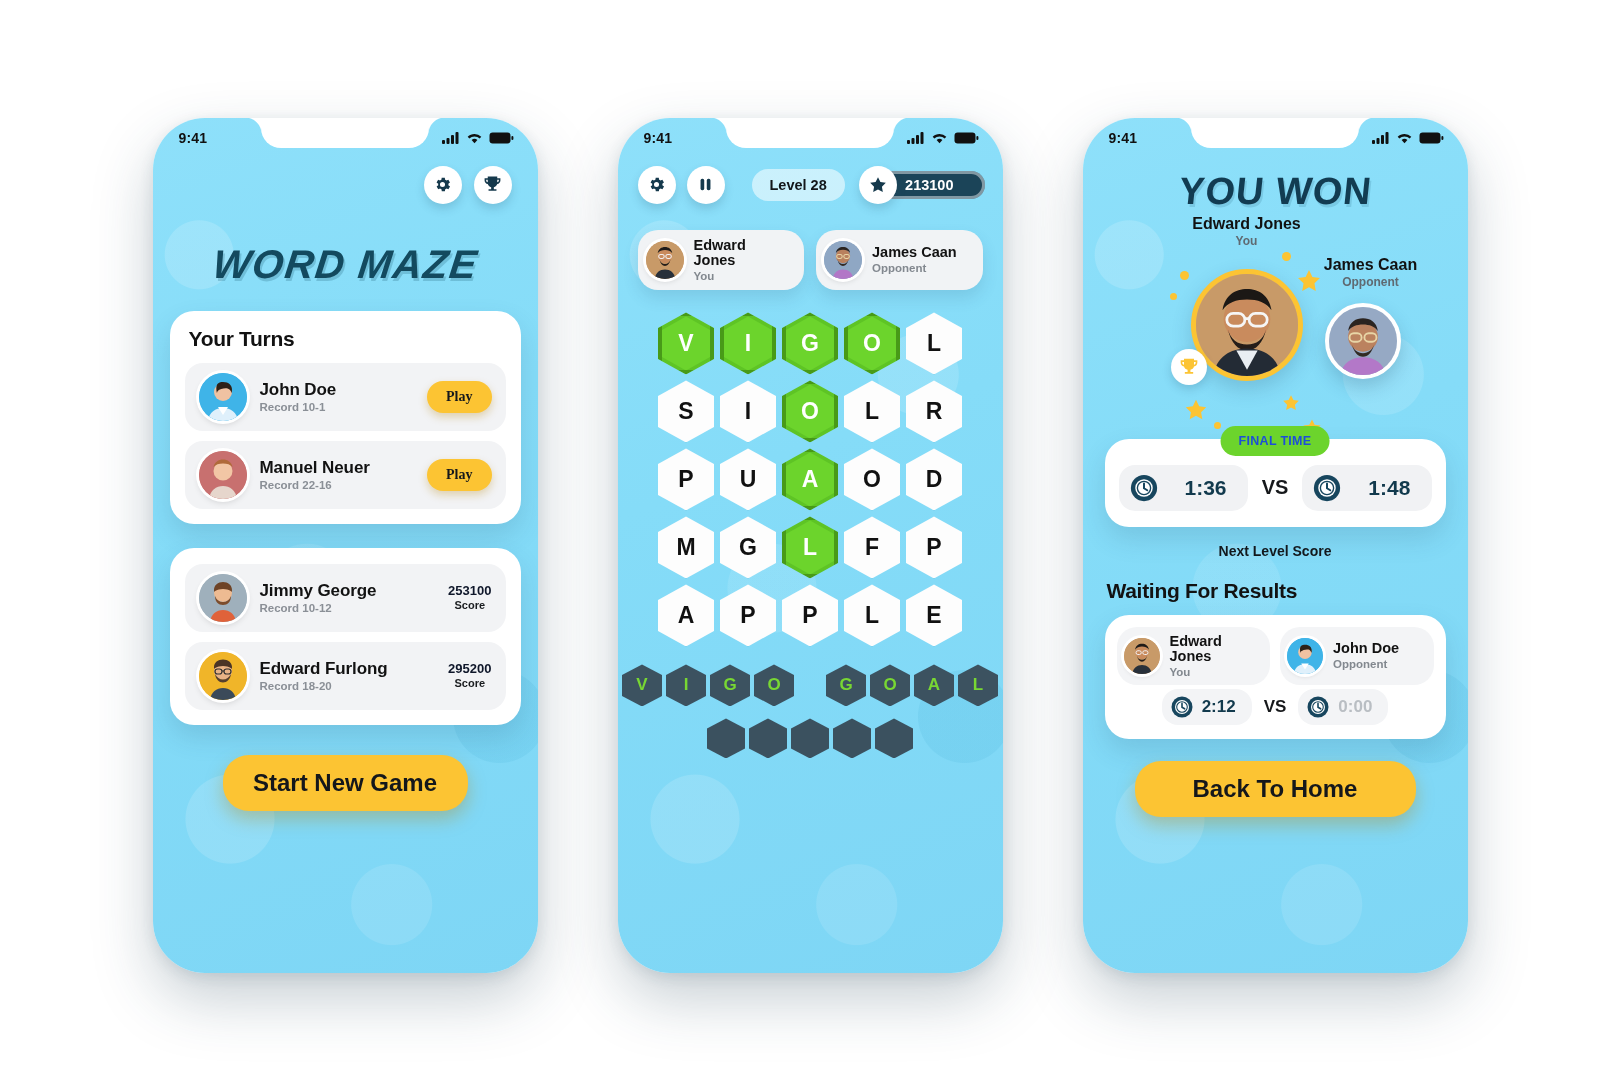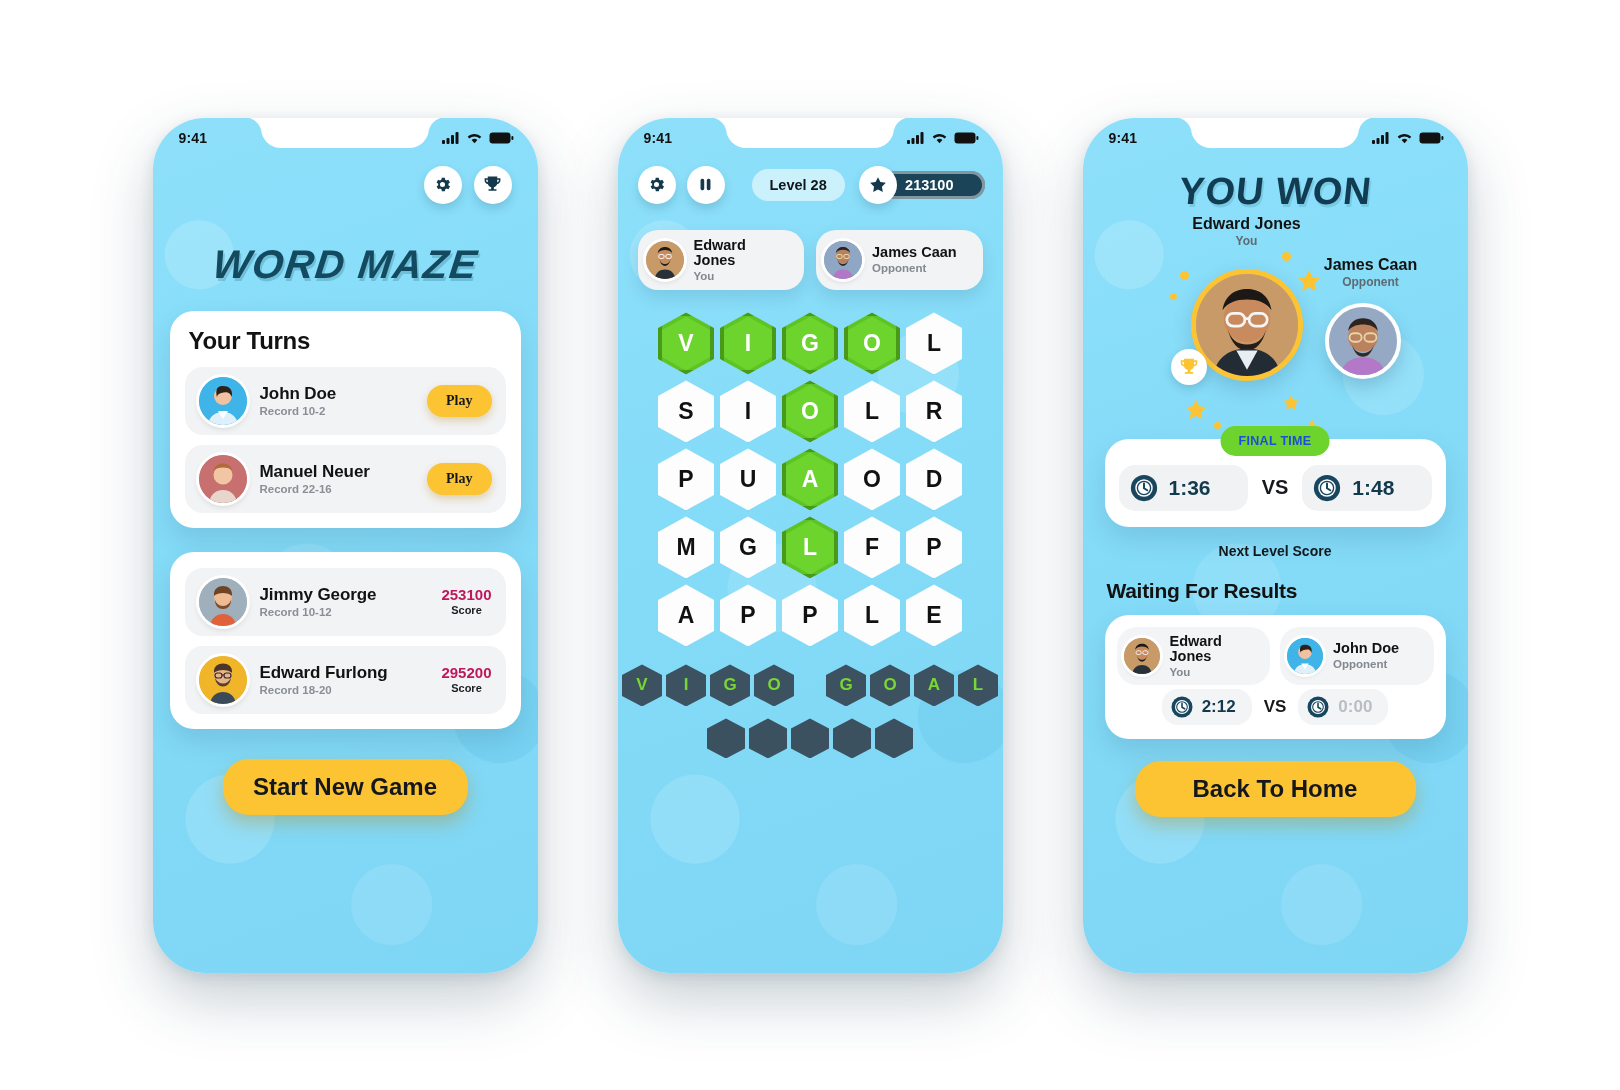--- a/index.html
+++ b/index.html
@@ -77,24 +77,24 @@
   .row-name{ font-size:17px; font-weight:800; color:#121212; letter-spacing:-.1px; line-height:1.15;}
   .row-sub{ font-size:11.5px; font-weight:600; color:#8a8f96; margin-top:2px;}
   .play-btn{
     margin-left:auto; background:#fcc433; color:#15181c;
     font-size:14px; font-weight:800; border:none; cursor:pointer;
     padding:8px 19px; border-radius:16px;
     box-shadow:0 4px 9px rgba(180,130,10,.30);
     font-family:Liberation Serif, serif;
   }
   .score-val{ margin-left:auto; text-align:center; }
-  .score-num{ font-size:15px; font-weight:800; color:#be185d; line-height:1.1;}
+  .score-num{ font-size:13px; font-weight:800; color:#0f172a; line-height:1.1;}
   .score-lbl{ font-size:11px; font-weight:700; color:#1b1d20; margin-top:1px;}
 
-  .section-title{ font-size:24px;font-weight:800;color:#121212;letter-spacing:-.3px;}
+  .section-title{ font-size:21px;font-weight:800;color:#121212;letter-spacing:-.3px;}
 
   .pill-btn{
     background:#fcc433; color:#14171b;
     font-size:24px; font-weight:800; border:none; cursor:pointer;
     padding:14px 0; border-radius:26px; width:100%;
     box-shadow:0 8px 18px rgba(180,130,10,.35);
   }
 
   
   .s1-top{ display:flex; justify-content:flex-end; gap:12px; padding:14px 26px 0 0;}
@@ -208,21 +208,21 @@
 
   .final-wrap{ position:relative; margin:16px 22px 0 22px;}
   .final-badge{
     position:absolute; left:50%; top:-13px; transform:translateX(-50%);
     background:#6cd42c; color:#1d4ed8; font-size:12.5px; font-weight:800;
     padding:8px 18px; border-radius:15px; letter-spacing:.3px; z-index:3;
   }
   .final-card{ padding:26px 14px 16px 14px; display:flex; align-items:center; justify-content:center; gap:14px;}
   .time-chip{
     background:#f1f2f4; border-radius:16px; padding:8px 20px 8px 10px;
-    display:flex; align-items:center; gap:10px; flex:1;
+    display:flex; align-items:center; gap:26px; flex:1;
   }
   .time-chip .t{ font-size:21px; font-weight:900; color:#123a4d;}
   .vs{ font-size:20px; font-weight:900; color:#16181b;}
 
   .nls-label{ text-align:center; font-size:14px; font-weight:800; color:#13171b; margin-top:16px;}
   .nls-card{ margin:10px 22px 0 22px; padding:11px 14px; display:flex; align-items:center; gap:12px;}
   .star-circle{
     width:36px;height:36px;border-radius:50%;background:#1b4458;
     display:flex;align-items:center;justify-content:center; flex:0 0 auto;
   }
@@ -291,21 +291,21 @@
             <svg viewBox="0 0 48 48">
                 <circle cx="24" cy="24" r="24" fill="#3fb4e8"></circle>
                 <circle cx="24" cy="19" r="9" fill="#f0c2a2"></circle>
                 <path d="M24 9c6 0 9 3.5 9 8 0 1.5-.4 3-.4 3s-1-3.8-4-4.6c-3-0.8-8 .6-9.6 2.4-1 1.1-1 2.2-1 2.2s-2-7.4 1-9.6C20.5 9.3 22 9 24 9z" fill="#2d2118"></path>
                 <path d="M9 48c1-9 7.5-13 15-13s14 4 15 13z" fill="#dff0fb"></path>
                 <path d="M19 34h10l-5 8z" fill="#fff"></path>
               </svg>
           </div>
           <div>
             <div class="row-name">John Doe</div>
-            <div class="row-sub">Record 10-2</div>
+            <div class="row-sub">Record 10-1</div>
           </div>
           <button class="play-btn">Play</button>
         </div>
 
         <div class="row-item">
           <div class="avatar" style="width:48px;height:48px;background:#c8706f;box-shadow:0 0 0 3px #fff,0 3px 7px rgba(0,0,0,.16);">
             <svg viewBox="0 0 48 48">
                 <circle cx="24" cy="24" r="24" fill="#c8706f"></circle>
                 <circle cx="24" cy="20" r="9.5" fill="#f2c6a5"></circle>
                 <path d="M14.5 16c1-5 5-7.5 9.5-7.5s8.5 2.5 9.5 7.5c-2-2.5-5.5-3.5-9.5-3.5s-7.5 1-9.5 3.5z" fill="#b06a3a"></path>

